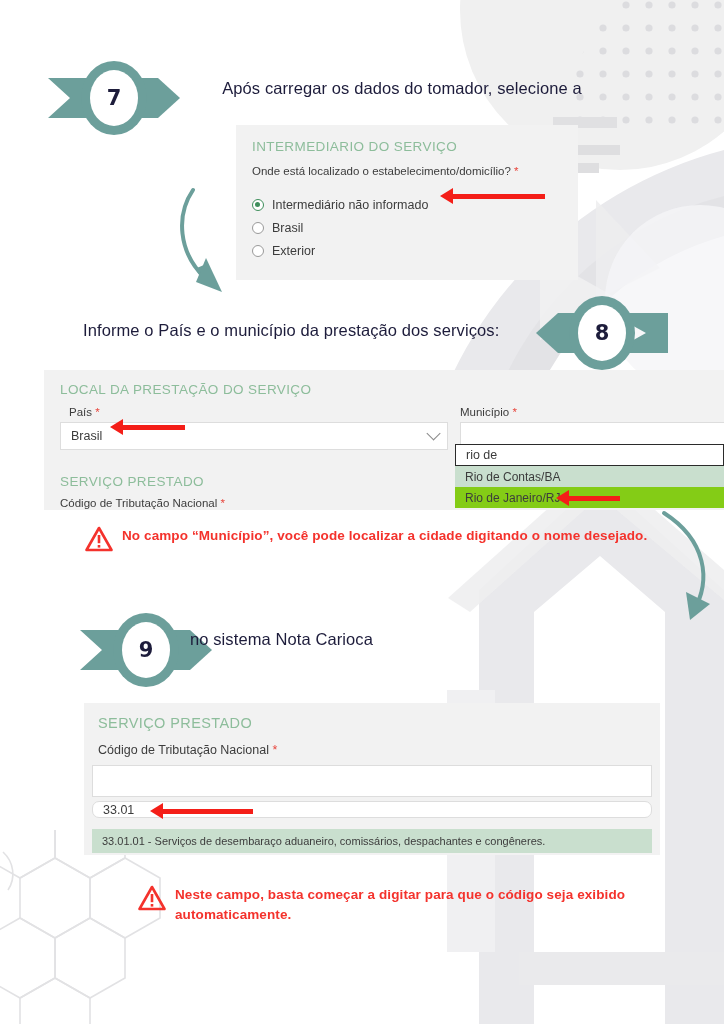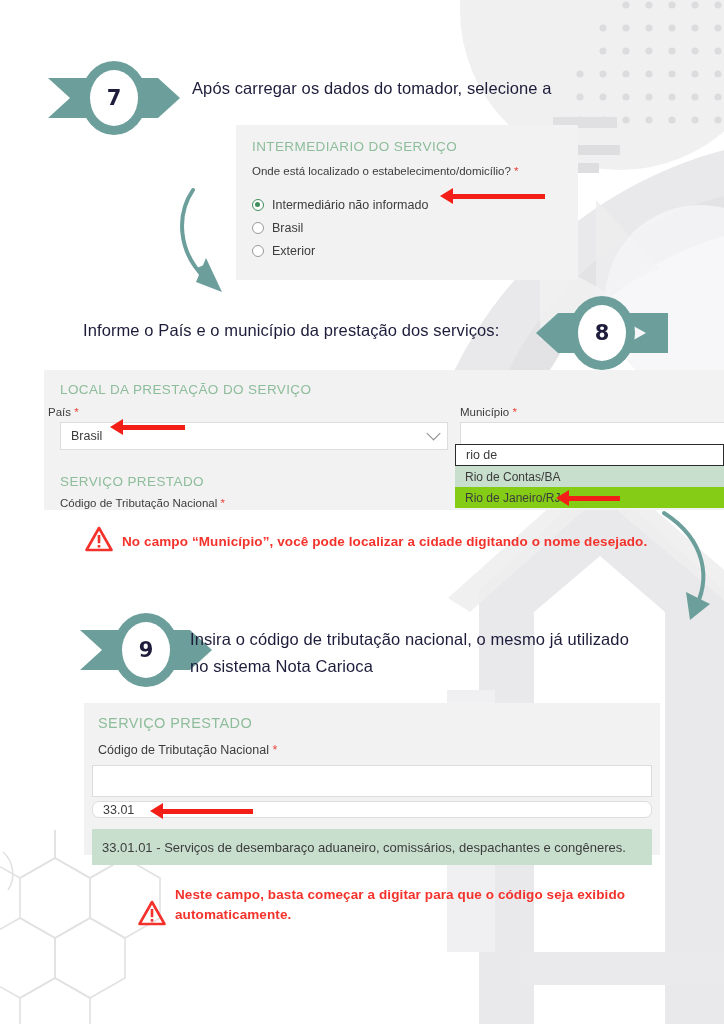--- a/index.html
+++ b/index.html
@@ -91,21 +91,21 @@
 
   
   .arrow{position:absolute;height:12px;display:flex;align-items:center;}
   .arrow .head{
     width:0;height:0;border-top:8px solid transparent;border-bottom:8px solid transparent;
     border-right:13px solid #f41e18;flex:none;
   }
   .arrow .shaft{height:5px;background:#f41e18;flex:1;}
 
   
-  .note{position:absolute;display:flex;align-items:flex-end;}
+  .note{position:absolute;display:flex;align-items:flex-start;}
   .note .tri{flex:none;margin-right:9px;}
   .note .txt{
     color:#f4322c;font-weight:bold;font-size:13.5px;line-height:1.5;
     letter-spacing:.1px;
   }
 </style>
 </head>
 <body>
 
 <div class="bg">
@@ -174,21 +174,21 @@
 </div>
 
 <div class="badge" style="left:48px;top:61px;">
   <div class="wing wing-left"></div>
   <div class="wing wing-right"></div>
   <div class="ring">
     <div class="inner">7</div>
   </div>
 </div>
 
-<div class="instr" style="left:192px;top:75px;width:420px;">
+<div class="instr" style="left:192px;top:75px;width:420px;text-align:center;">
   <div>Após carregar os dados do tomador, selecione a</div>
 </div>
 
 <div class="panel" style="left:236px;top:125px;width:342px;height:155px;">
   <div class="sec-title" style="position:absolute;left:16px;top:14px;">INTERMEDIARIO DO SERVIÇO</div>
 
   <div class="fld-label" style="position:absolute;left:16px;top:40px;">
     <span>Onde está localizado o estabelecimento/domicílio?</span>
     <span class="req">*</span>
   </div>
@@ -222,21 +222,21 @@
   <div class="wing wing-left"></div>
   <div class="wing wing-right"></div>
   <div class="ring">
     <div class="inner">8</div>
   </div>
 </div>
 
 <div class="panel" style="left:44px;top:370px;width:680px;height:140px;">
   <div class="sec-title" style="position:absolute;left:16px;top:12px;">LOCAL DA PRESTAÇÃO DO SERVIÇO</div>
 
-  <div class="fld-label" style="position:absolute;left:4px;top:36px;">
+  <div class="fld-label" style="position:absolute;left:25px;top:36px;">
     <span>País</span>
     <span class="req">*</span>
   </div>
   <div class="inputbox" style="position:absolute;left:16px;top:52px;width:388px;height:28px;">
     <span>Brasil</span>
     <span class="chev"></span>
   </div>
 
   <div class="fld-label" style="position:absolute;left:416px;top:36px;">
     <span>Município</span>
@@ -286,40 +286,39 @@
 
 <div class="badge" style="left:80px;top:613px;">
   <div class="wing wing-left"></div>
   <div class="wing wing-right"></div>
   <div class="ring">
     <div class="inner">9</div>
   </div>
 </div>
 
 <div class="instr" style="left:190px;top:626px;width:480px;">
-  <div>Insira o código de tributação nacional, o mesmo já utilizado</div>
   <div>no sistema Nota Carioca</div>
 </div>
 
 <div class="panel" style="left:84px;top:703px;width:576px;height:152px;">
   <div class="sec-title" style="position:absolute;left:14px;top:12px;font-size:14.5px;">SERVIÇO PRESTADO</div>
   <div class="fld-label" style="position:absolute;left:14px;top:40px;font-size:12.5px;">
     <span>Código de Tributação Nacional</span>
     <span class="req">*</span>
   </div>
 
   <div class="inputbox" style="position:absolute;left:8px;top:62px;width:560px;height:32px;">
     <span></span>
   </div>
 
   <div class="inputbox" style="position:absolute;left:8px;top:98px;width:560px;height:17px;border-radius:7px;">
     <span>33.01</span>
   </div>
 
-  <div class="opt hl" style="position:absolute;left:8px;top:126px;width:560px;height:36px;font-size:13px;">
+  <div class="opt hl" style="position:absolute;left:8px;top:126px;width:560px;height:24px;font-size:11px;">
     <span>33.01.01 - Serviços de desembaraço aduaneiro, comissários, despachantes e congêneres.</span>
   </div>
 </div>
 
 <div class="arrow" style="left:150px;top:805px;width:103px;">
   <div class="head"></div>
   <div class="shaft"></div>
 </div>
 
 <div class="note" style="left:138px;top:885px;width:560px;">

